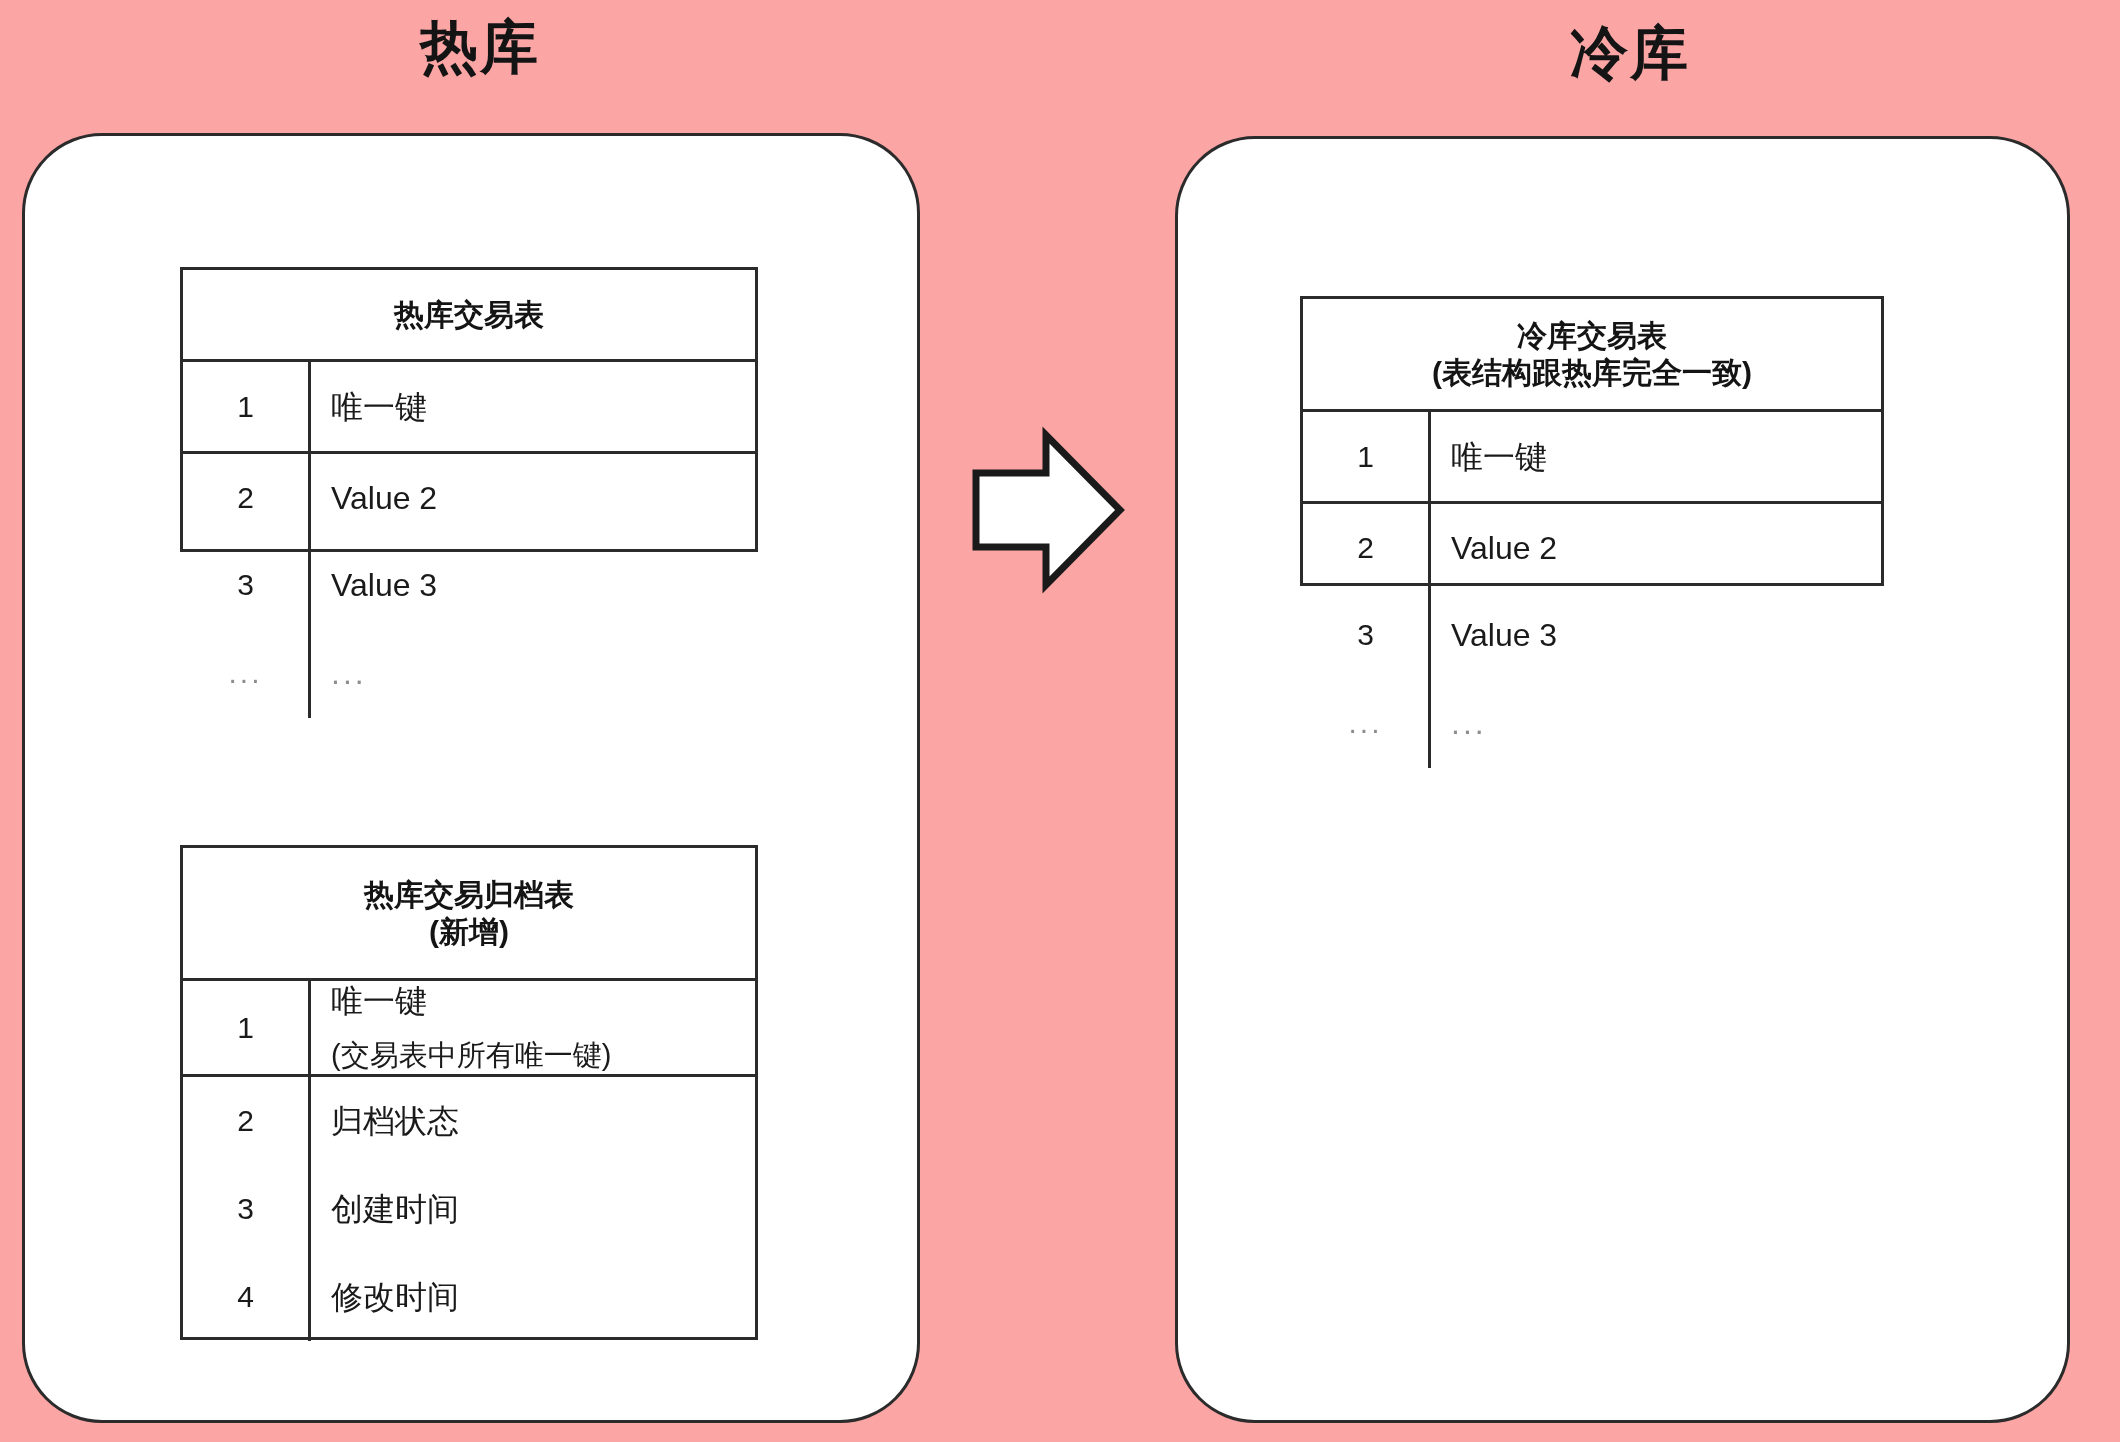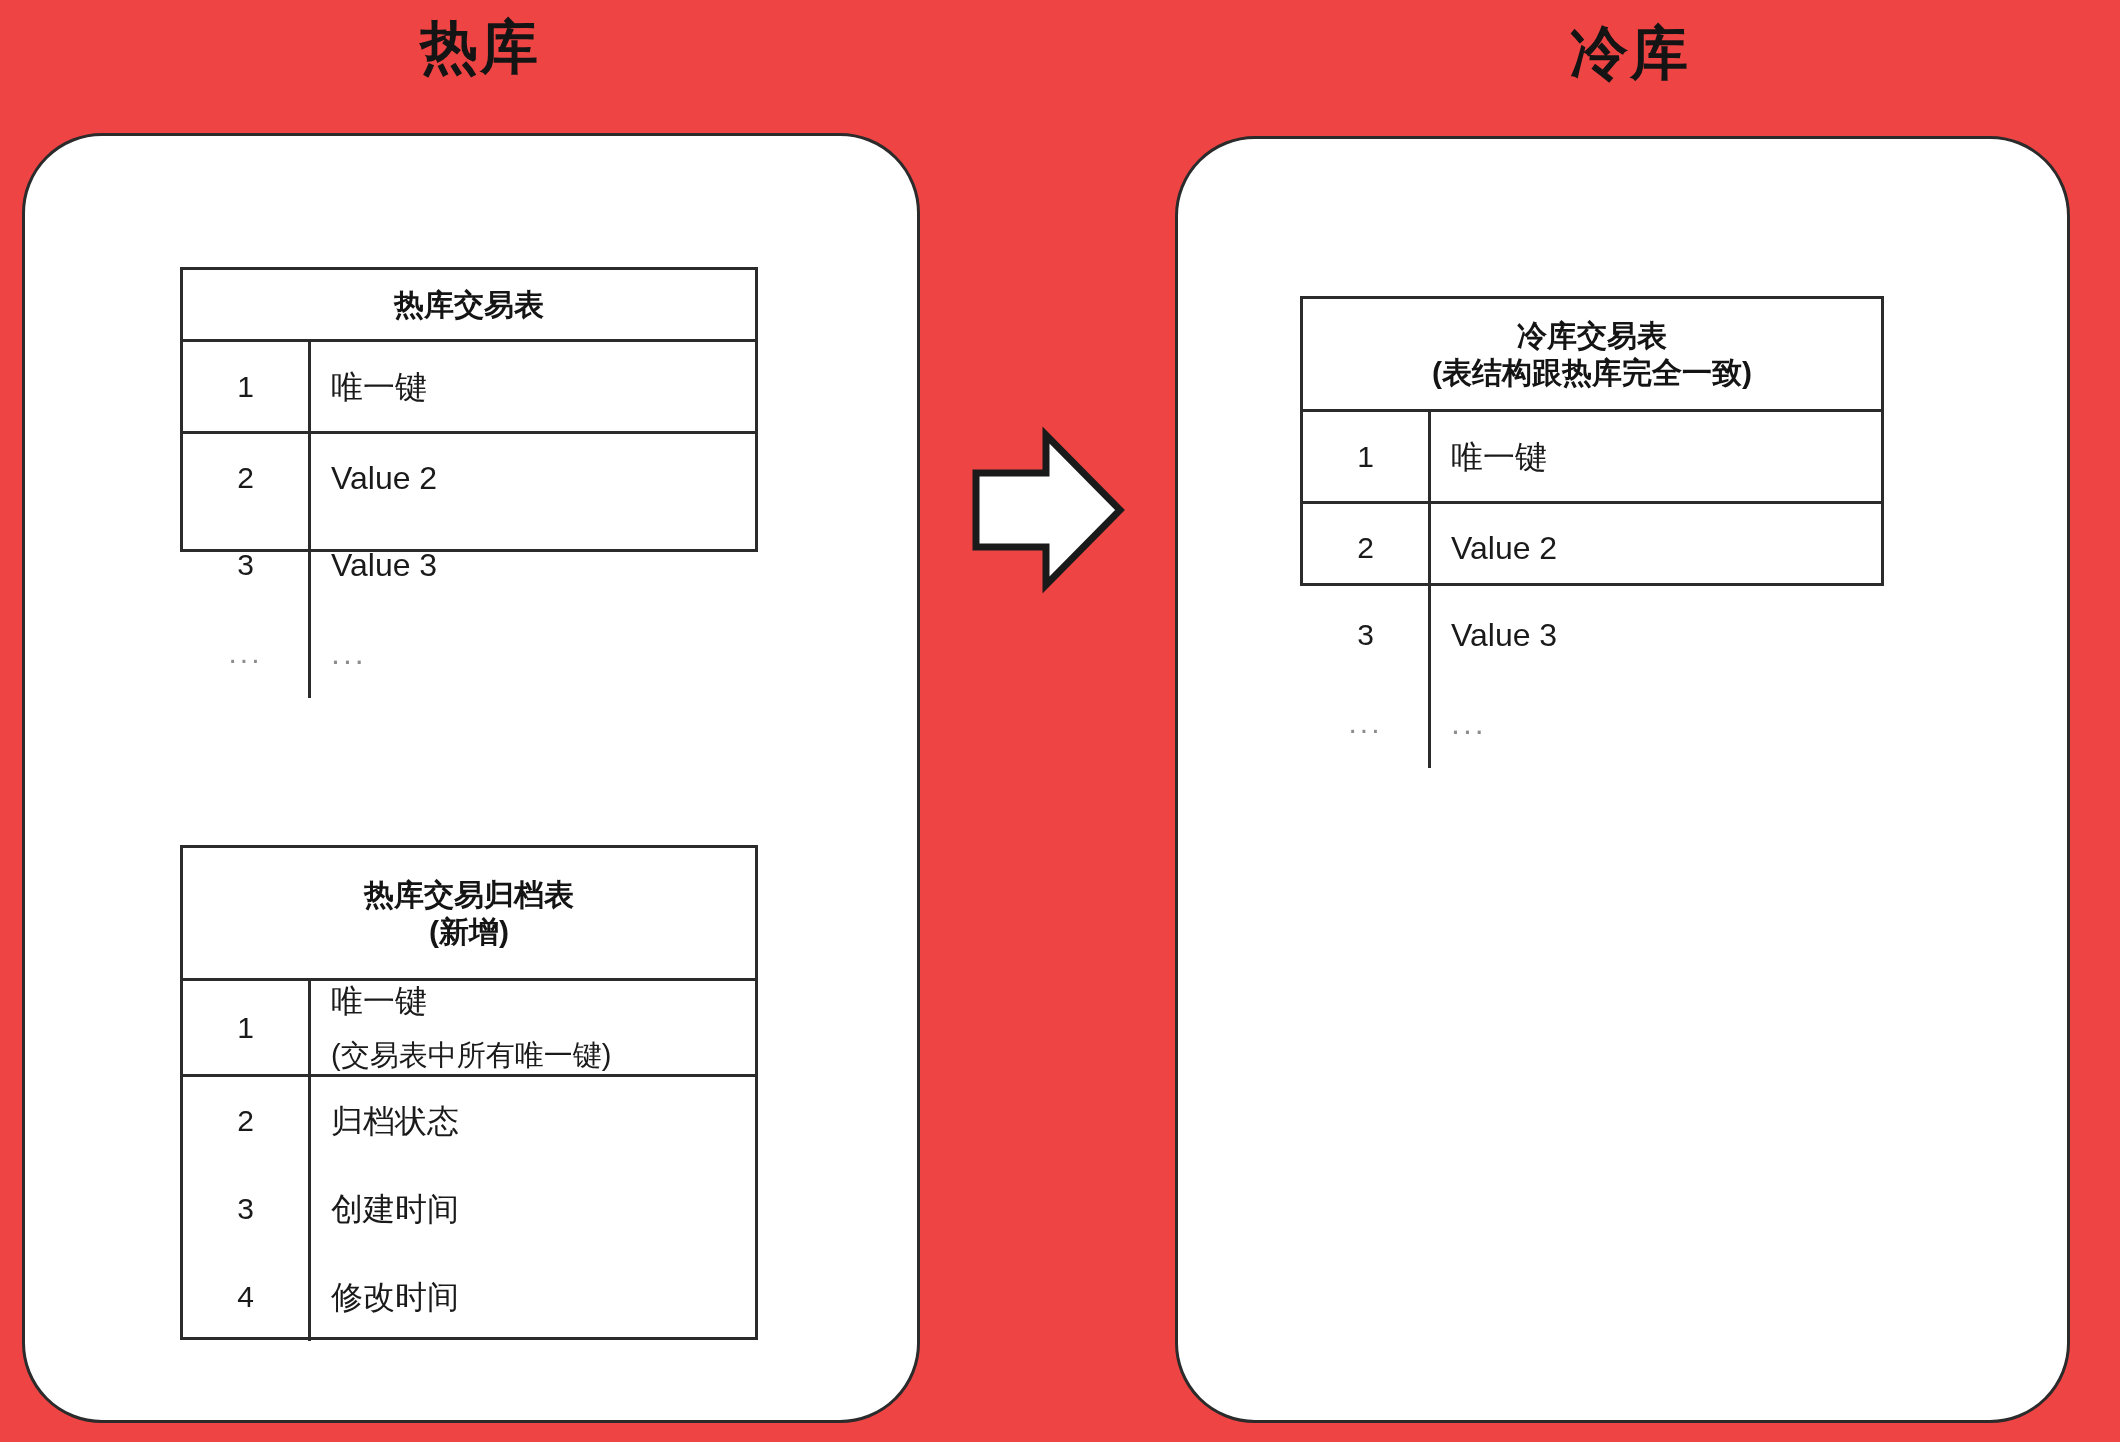--- a/index.html
+++ b/index.html
@@ -8,21 +8,21 @@
     background: #ffffff;
   }
   body {
     font-family: "Liberation Sans", "DejaVu Sans", sans-serif;
     color: #1a1a1a;
   }
   #canvas {
     position: relative;
     width: 2120px;
     height: 1442px;
-    background: #ef4444;
+    background: #fca5a5;
     overflow: hidden;
   }
 
   
   .section-title {
     position: absolute;
     font-size: 58px;
     font-weight: bold;
     letter-spacing: 2px;
     color: #141414;
@@ -62,21 +62,21 @@
     font-weight: bold;
     text-align: center;
     line-height: 1.22;
     color: #141414;
     padding: 13px 8px 12px 8px;
     display: flex;
     flex-direction: column;
     align-items: center;
     justify-content: center;
   }
-  #hot-txn-table     .table-caption { height: 72px; }
+  #hot-txn-table     .table-caption { height: 92px; }
   #hot-archive-table .table-caption { height: 133px; }
   #cold-txn-table    .table-caption { height: 113px; }
 
   .caption-sub { display: block; }
 
   .table-body { position: relative; }
 
   .schema-row {
     display: flex;
     box-sizing: border-box;

